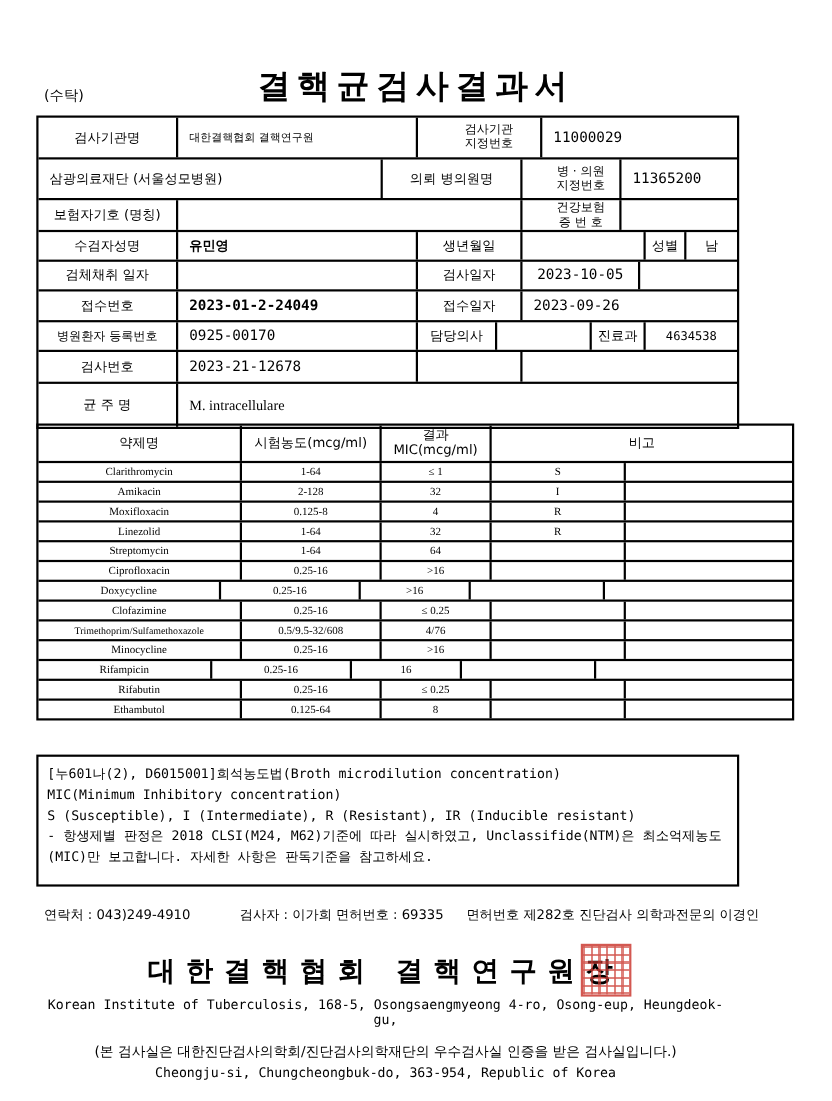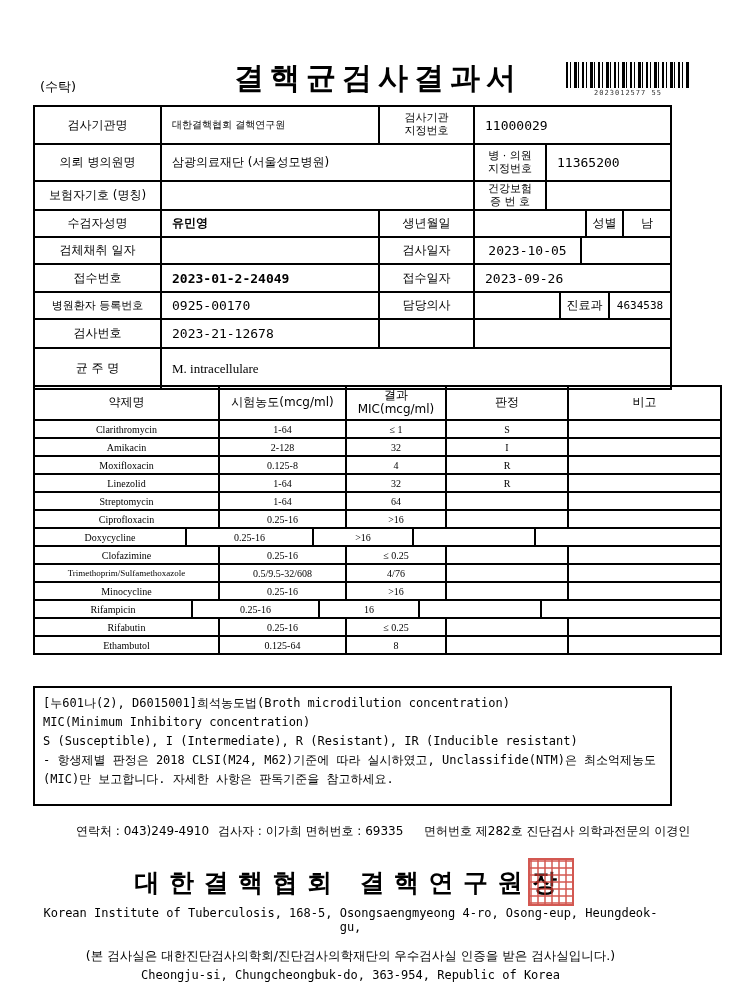--- a/index.html
+++ b/index.html
@@ -17,21 +17,21 @@
   .barcode-num{font-family:"DejaVu Sans Mono",monospace;font-size:7px;text-align:center;
                letter-spacing:1px;color:#333;margin-top:1px;}
 
   .info-table{position:absolute;left:33px;top:105px;width:635px;border:2px solid #000;}
   .irow{display:flex;border-bottom:2px solid #000;}
   .irow:last-child{border-bottom:none;}
   .icell{box-sizing:border-box;border-right:2px solid #000;display:flex;align-items:center;
          justify-content:center;text-align:center;font-size:12px;overflow:hidden;}
   .icell:last-child{border-right:none;}
   .icell.lab{justify-content:center;}
-  .icell.lab2{font-size:11px;line-height:1.15;white-space:pre-line;}
+  .icell.lab2{font-size:11px;line-height:1.15;white-space:pre-line;margin-left:18px;}
   .icell.val{justify-content:flex-start;text-align:left;padding-left:10px;
              font-family:"DejaVu Sans Mono",monospace;font-size:13px;}
   .icell.val.center{justify-content:center;padding-left:0;}
   .icell.val.bold{font-weight:bold;}
   .icell.val.serif{font-family:"Liberation Serif","DejaVu Serif",serif;}
 
   .drug-table{position:absolute;left:33px;top:385px;width:685px;border:2px solid #000;}
   .drow{display:flex;border-bottom:2px solid #000;}
   .drow:last-child{border-bottom:none;}
   .dcell{box-sizing:border-box;border-right:2px solid #000;display:flex;align-items:center;
@@ -41,21 +41,21 @@
   .drow.body .dcell{height:16px;font-size:10px;
         font-family:"Liberation Serif","DejaVu Serif",serif;}
 
   .note-box{position:absolute;left:33px;top:686px;width:639px;height:120px;
             border:2px solid #000;box-sizing:border-box;padding:6px 8px;
             font-family:"DejaVu Sans Mono",monospace;font-size:12px;line-height:19px;}
 
   .fline{position:absolute;width:756px;height:16px;font-size:12px;}
   .fline span{position:absolute;white-space:nowrap;}
   .f1{top:823px;} .f2{top:850px;}
-  .f1 .p1{left:40px;margin-left:36px;} .f1 .p2{left:218px;} .f1 .p3{left:424px;}
+  .f1 .p1{left:40px;} .f1 .p2{left:218px;} .f1 .p3{left:424px;}
   .f2 .p1{left:40px;} .f2 .p2{left:212px;}
 
   .issuer-title{position:absolute;left:33px;top:866px;width:635px;text-align:center;
                 font-size:25px;font-weight:bold;letter-spacing:0.38em;}
   .stamp{position:absolute;left:528px;top:858px;width:46px;height:48px;
          border:2px solid #cc3b33;box-sizing:border-box;opacity:.85;
          background:
            repeating-linear-gradient(0deg,rgba(204,59,51,.75) 0 2px,transparent 2px 7px),
            repeating-linear-gradient(90deg,rgba(204,59,51,.75) 0 2px,transparent 2px 7px);}
   .eng{position:absolute;left:33px;width:635px;text-align:center;
@@ -64,36 +64,32 @@
   .accred{position:absolute;left:33px;top:948px;width:635px;text-align:center;font-size:12.5px;}
 </style>
 </head>
 <body>
 
 <div class="page">
 
   <div class="consignment">(수탁)</div>
   <div class="doc-title">결핵균검사결과서</div>
 
-  <div class="barcode-wrap">
-    <div class="barcode-bars"></div>
-    <div class="barcode-num">2023012577 55</div>
-  </div>
 
   <div class="info-table">
     <div class="irow" style="height:36px">
       <div class="icell lab" style="width:127px">검사기관명</div>
       <div class="icell val" style="width:218px;font-size:10px;font-family:'DejaVu Sans',sans-serif">대한결핵협회 결핵연구원</div>
       <div class="icell lab lab2" style="width:95px">검사기관
 지정번호</div>
       <div class="icell val" style="flex:1">11000029</div>
     </div>
     <div class="irow" style="height:35px">
+      <div class="icell val" style="width:313px;font-size:12px;font-family:'DejaVu Sans',sans-serif">삼광의료재단 (서울성모병원)</div>
       <div class="icell lab" style="width:127px">의뢰 병의원명</div>
-      <div class="icell val" style="width:313px;font-size:12px;font-family:'DejaVu Sans',sans-serif">삼광의료재단 (서울성모병원)</div>
       <div class="icell lab lab2" style="width:72px">병 · 의원
 지정번호</div>
       <div class="icell val" style="flex:1">11365200</div>
     </div>
     <div class="irow" style="height:27px">
       <div class="icell lab" style="width:127px">보험자기호 (명칭)</div>
       <div class="icell val" style="width:313px"></div>
       <div class="icell lab lab2" style="width:72px">건강보험
 증 번 호</div>
       <div class="icell val" style="flex:1"></div>
@@ -115,21 +111,21 @@
     </div>
     <div class="irow" style="height:26px">
       <div class="icell lab" style="width:127px">접수번호</div>
       <div class="icell val bold" style="width:218px">2023-01-2-24049</div>
       <div class="icell lab" style="width:95px">접수일자</div>
       <div class="icell val" style="flex:1">2023-09-26</div>
     </div>
     <div class="irow" style="height:25px">
       <div class="icell lab" style="width:127px;font-size:11px">병원환자 등록번호</div>
       <div class="icell val" style="width:218px">0925-00170</div>
-      <div class="icell lab" style="width:95px">담당의사</div>
+      <div class="icell lab" style="width:72px">담당의사</div>
       <div class="icell val" style="width:86px"></div>
       <div class="icell lab" style="width:49px">진료과</div>
       <div class="icell val center" style="flex:1;font-size:11px">4634538</div>
     </div>
     <div class="irow" style="height:27px">
       <div class="icell lab" style="width:127px">검사번호</div>
       <div class="icell val" style="width:218px">2023-21-12678</div>
       <div class="icell" style="width:95px"></div>
       <div class="icell" style="flex:1"></div>
     </div>
@@ -138,21 +134,20 @@
       <div class="icell val serif" style="flex:1;font-size:13px">M. intracellulare</div>
     </div>
   </div>
 
   <div class="drug-table">
     <div class="drow head">
       <div class="dcell" style="width:185px">약제명</div>
       <div class="dcell" style="width:127px">시험농도(mcg/ml)</div>
       <div class="dcell" style="width:100px">결과
 MIC(mcg/ml)</div>
-      <div class="dcell" style="width:122px">판정</div>
       <div class="dcell" style="flex:1">비고</div>
     </div>
     <div class="drow body">
       <div class="dcell" style="width:185px">Clarithromycin</div>
       <div class="dcell" style="width:127px">1-64</div>
       <div class="dcell" style="width:100px">≤ 1</div>
       <div class="dcell" style="width:122px">S</div>
       <div class="dcell" style="flex:1"></div>
     </div>
     <div class="drow body">
@@ -184,21 +179,21 @@
       <div class="dcell" style="flex:1"></div>
     </div>
     <div class="drow body">
       <div class="dcell" style="width:185px">Ciprofloxacin</div>
       <div class="dcell" style="width:127px">0.25-16</div>
       <div class="dcell" style="width:100px">&gt;16</div>
       <div class="dcell" style="width:122px"></div>
       <div class="dcell" style="flex:1"></div>
     </div>
     <div class="drow body">
-      <div class="dcell" style="width:152px">Doxycycline</div>
+      <div class="dcell" style="width:166px">Doxycycline</div>
       <div class="dcell" style="width:127px">0.25-16</div>
       <div class="dcell" style="width:100px">&gt;16</div>
       <div class="dcell" style="width:122px"></div>
       <div class="dcell" style="flex:1"></div>
     </div>
     <div class="drow body">
       <div class="dcell" style="width:185px">Clofazimine</div>
       <div class="dcell" style="width:127px">0.25-16</div>
       <div class="dcell" style="width:100px">≤ 0.25</div>
       <div class="dcell" style="width:122px"></div>

